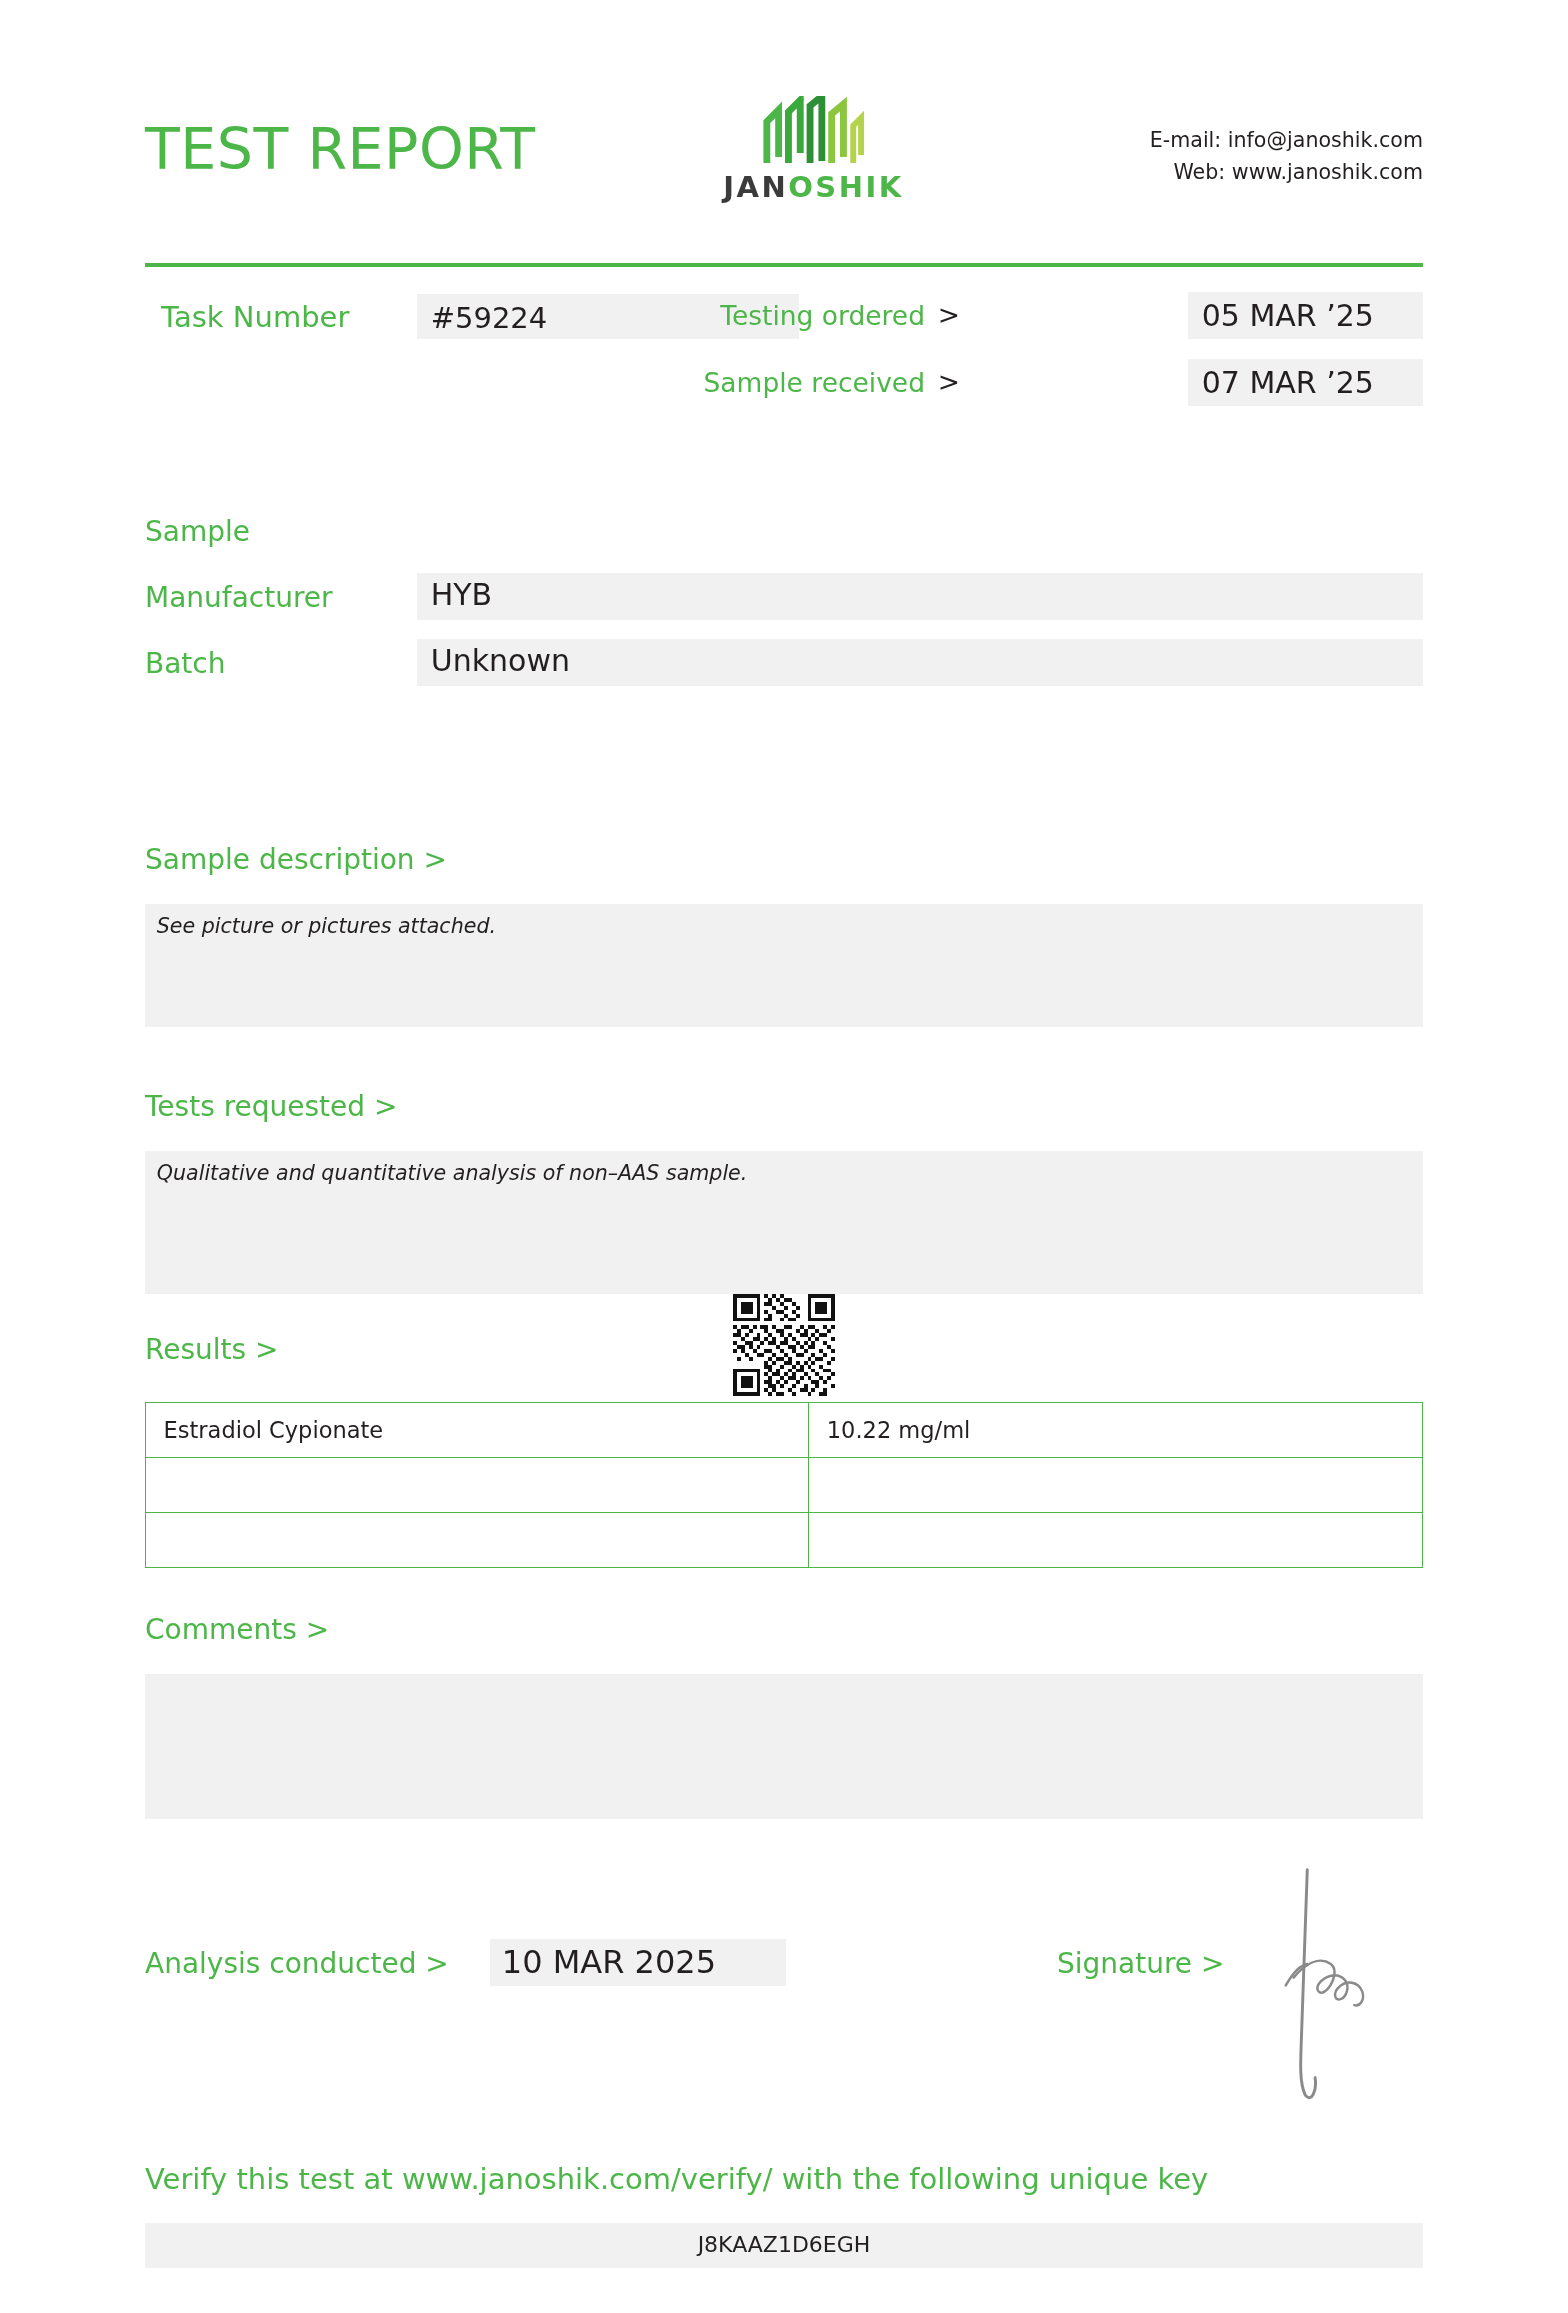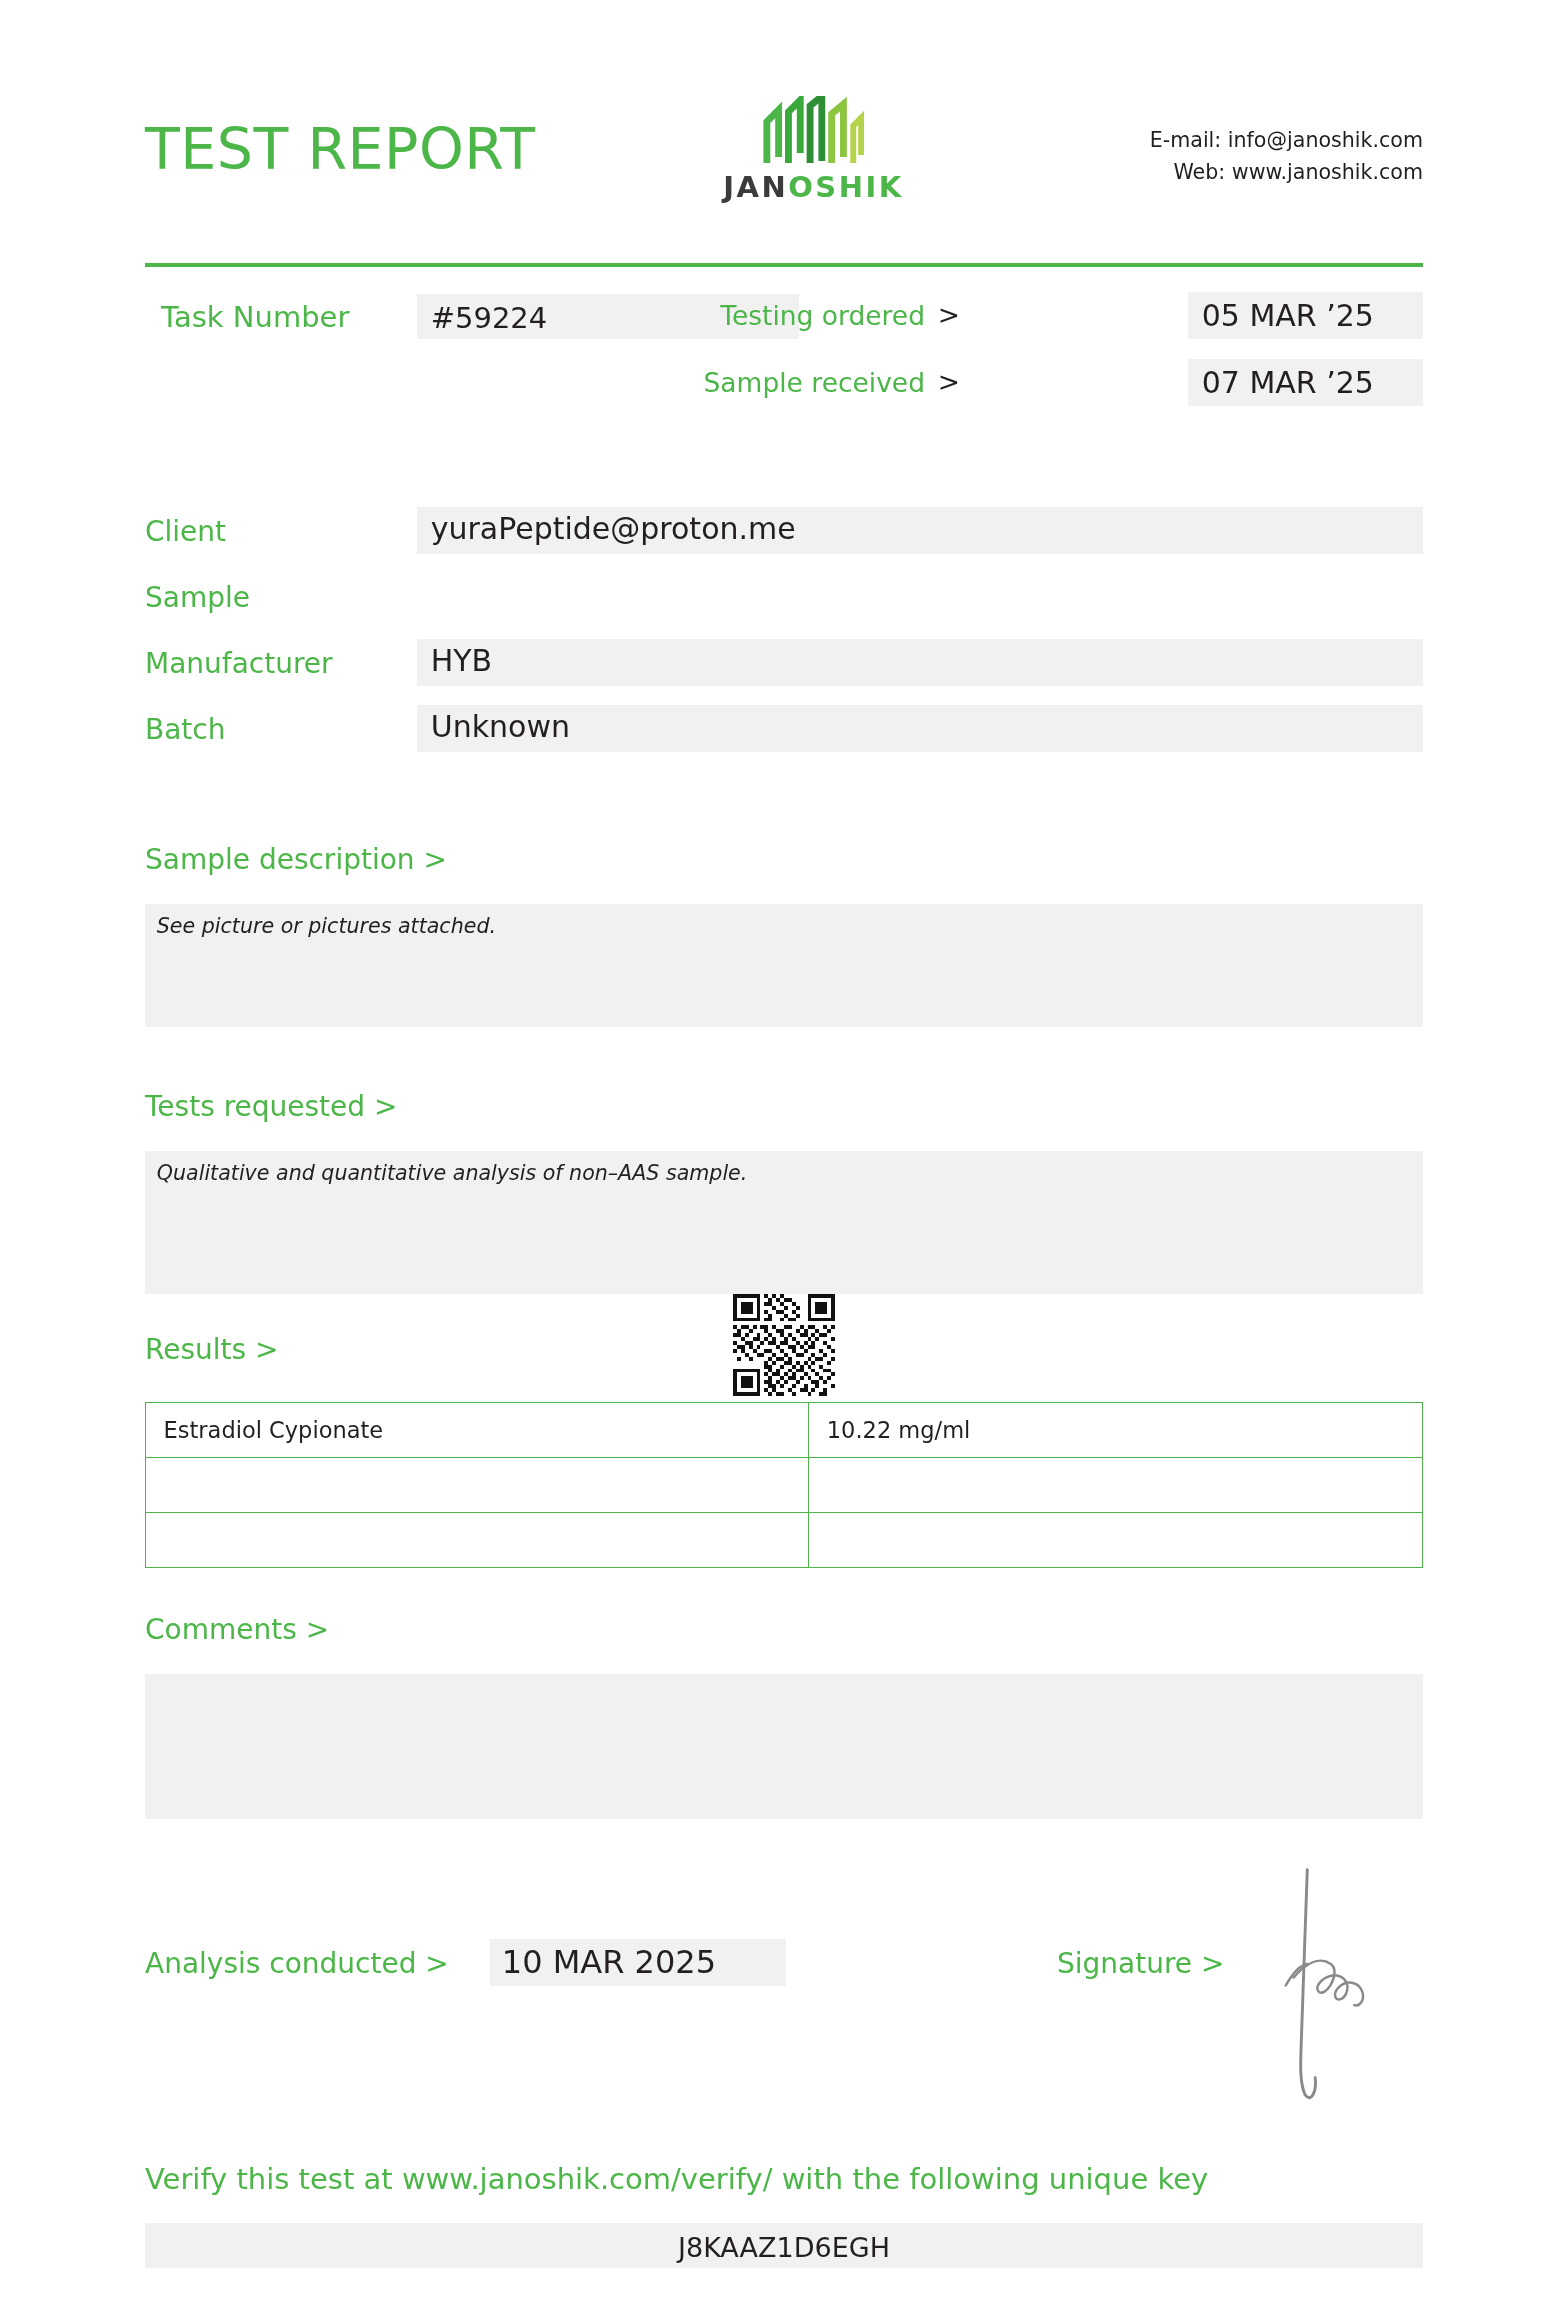--- a/index.html
+++ b/index.html
@@ -325,21 +325,21 @@
     width: 1278px;
     height: 45px;
     background: #f1f1f1;
   }
   .key-text {
     position: absolute;
     left: 0;
     top: 8.8px;
     width: 1278px;
     text-align: center;
-    font-size: 27px;
+    font-size: 22px;
     color: #231f20;
   }
 </style>
 </head>
 <body>
 
 <div class="page">
   <div class="inner">
 
     <div class="header">
@@ -377,26 +377,20 @@
       <div class="ordered-value">05 MAR ’25</div>
     </div>
 
     <div class="received-label">Sample received</div>
     <div class="received-arrow">&gt;</div>
     <div class="received-box">
       <div class="received-value">07 MAR ’25</div>
     </div>
 
     <div class="info">
-      <div class="info-row">
-        <div class="info-label">Client</div>
-        <div class="info-box">
-          <div class="info-value">yuraPeptide@proton.me</div>
-        </div>
-      </div>
       <div class="info-row">
         <div class="info-label">Sample</div>
       </div>
       <div class="info-row">
         <div class="info-label">Manufacturer</div>
         <div class="info-box">
           <div class="info-value">HYB</div>
         </div>
       </div>
       <div class="info-row">

